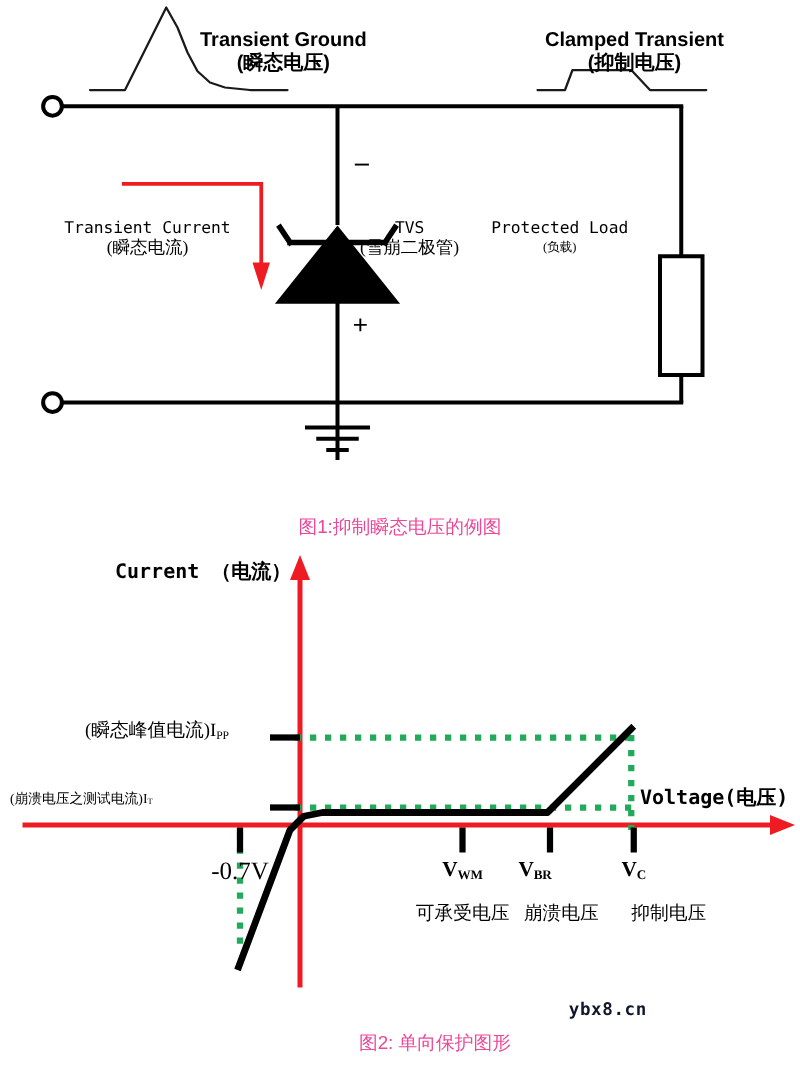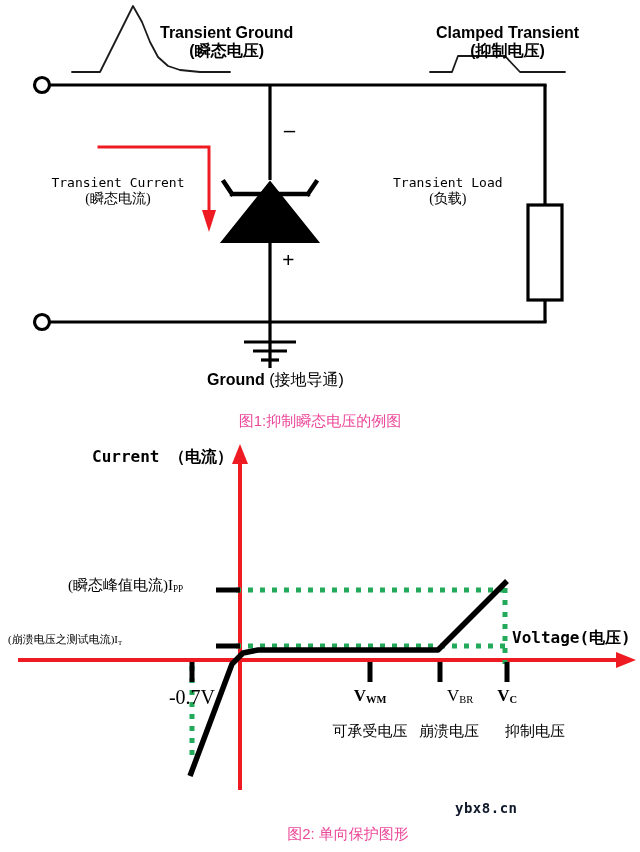--- a/index.html
+++ b/index.html
@@ -124,33 +124,34 @@
     <div class="lbl lbl-sans ctr" style="left:436px; top:24px; font-size:16px;">
       <span>Clamped Transient</span><br>
       <span>(抑制电压)</span>
     </div>
 
     <div class="lbl lbl-mono ctr" style="left:42px; top:176px; font-size:13px; width:152px;">
       <span>Transient Current</span><br>
       <span class="lbl-serif" style="font-size:14px;">(瞬态电流)</span>
     </div>
 
+    <div class="lbl lbl-mono ctr" style="left:288px; top:176px; font-size:13px;">
+      <span>TVS</span><br>
+      <span class="lbl-serif" style="font-size:14px;">(雪崩二极管)</span>
+    </div>
 
     <div class="lbl lbl-mono ctr" style="left:393px; top:176px; font-size:13px;">
-      <span>Transient Load</span><br>
-      <span class="lbl-serif" style="font-size:14px;text-align:center;">(负载)</span>
+      <span>Protected Load</span><br>
+      <span class="lbl-serif" style="font-size:10px;text-align:center;">(负载)</span>
     </div>
 
     <div class="lbl lbl-serif" style="left:284px; top:118px; font-size:22px; font-weight:bold;">–</div>
 
     <div class="lbl lbl-serif" style="left:282px; top:248px; font-size:22px; font-weight:bold;">+</div>
 
-    <div class="lbl lbl-sans" style="left:207px; top:371px; font-size:16px;">
-      <span>Ground</span><span>&nbsp;</span><span style="font-weight:normal;">(接地导通)</span>
-    </div>
   </div>
 
   <div class="cap ctr" style="left:0; top:412px; width:640px;">图1:抑制瞬态电压的例图</div>
 
   <div class="abs" style="left:0; top:438px; width:624px; height:370px;">
 
     <svg class="layer" width="640" height="370" viewBox="0 0 640 370">
 
       <g>
         <path d="M 240,352 L 240,20" stroke="#ee1c22" stroke-width="4" fill="none"></path>
@@ -196,21 +197,21 @@
     <div class="lbl lbl-serif" style="left:8px; top:195px; font-size:11px;">
       <span>(崩溃电压之测试电流)I</span><sub>T</sub>
     </div>
 
     <div class="lbl lbl-serif ctr" style="left:160px; top:248px; width:64px; font-size:20px;">-0.7V</div>
 
     <div class="lbl lbl-serif ctr" style="left:340px; top:248px; width:60px; font-size:17px; font-weight:bold;">
       <span>V</span><sub>WM</sub>
     </div>
 
-    <div class="lbl lbl-serif ctr" style="left:432px; top:248px; width:56px; font-size:17px; font-weight:normal;text-align:center;">
+    <div class="lbl lbl-serif ctr" style="left:400px; top:248px; width:56px; font-size:17px; font-weight:bold;text-align:center;">
       <span>V</span><sub>BR</sub>
     </div>
 
     <div class="lbl lbl-serif ctr" style="left:481px; top:248px; width:52px; font-size:17px; font-weight:bold;">
       <span>V</span><sub>C</sub>
     </div>
 
     <div class="lbl lbl-serif ctr" style="left:310px; top:285px; width:120px; font-size:15px;">可承受电压</div>
 
     <div class="lbl lbl-serif ctr" style="left:404px; top:285px; width:90px; font-size:15px;">崩溃电压</div>

